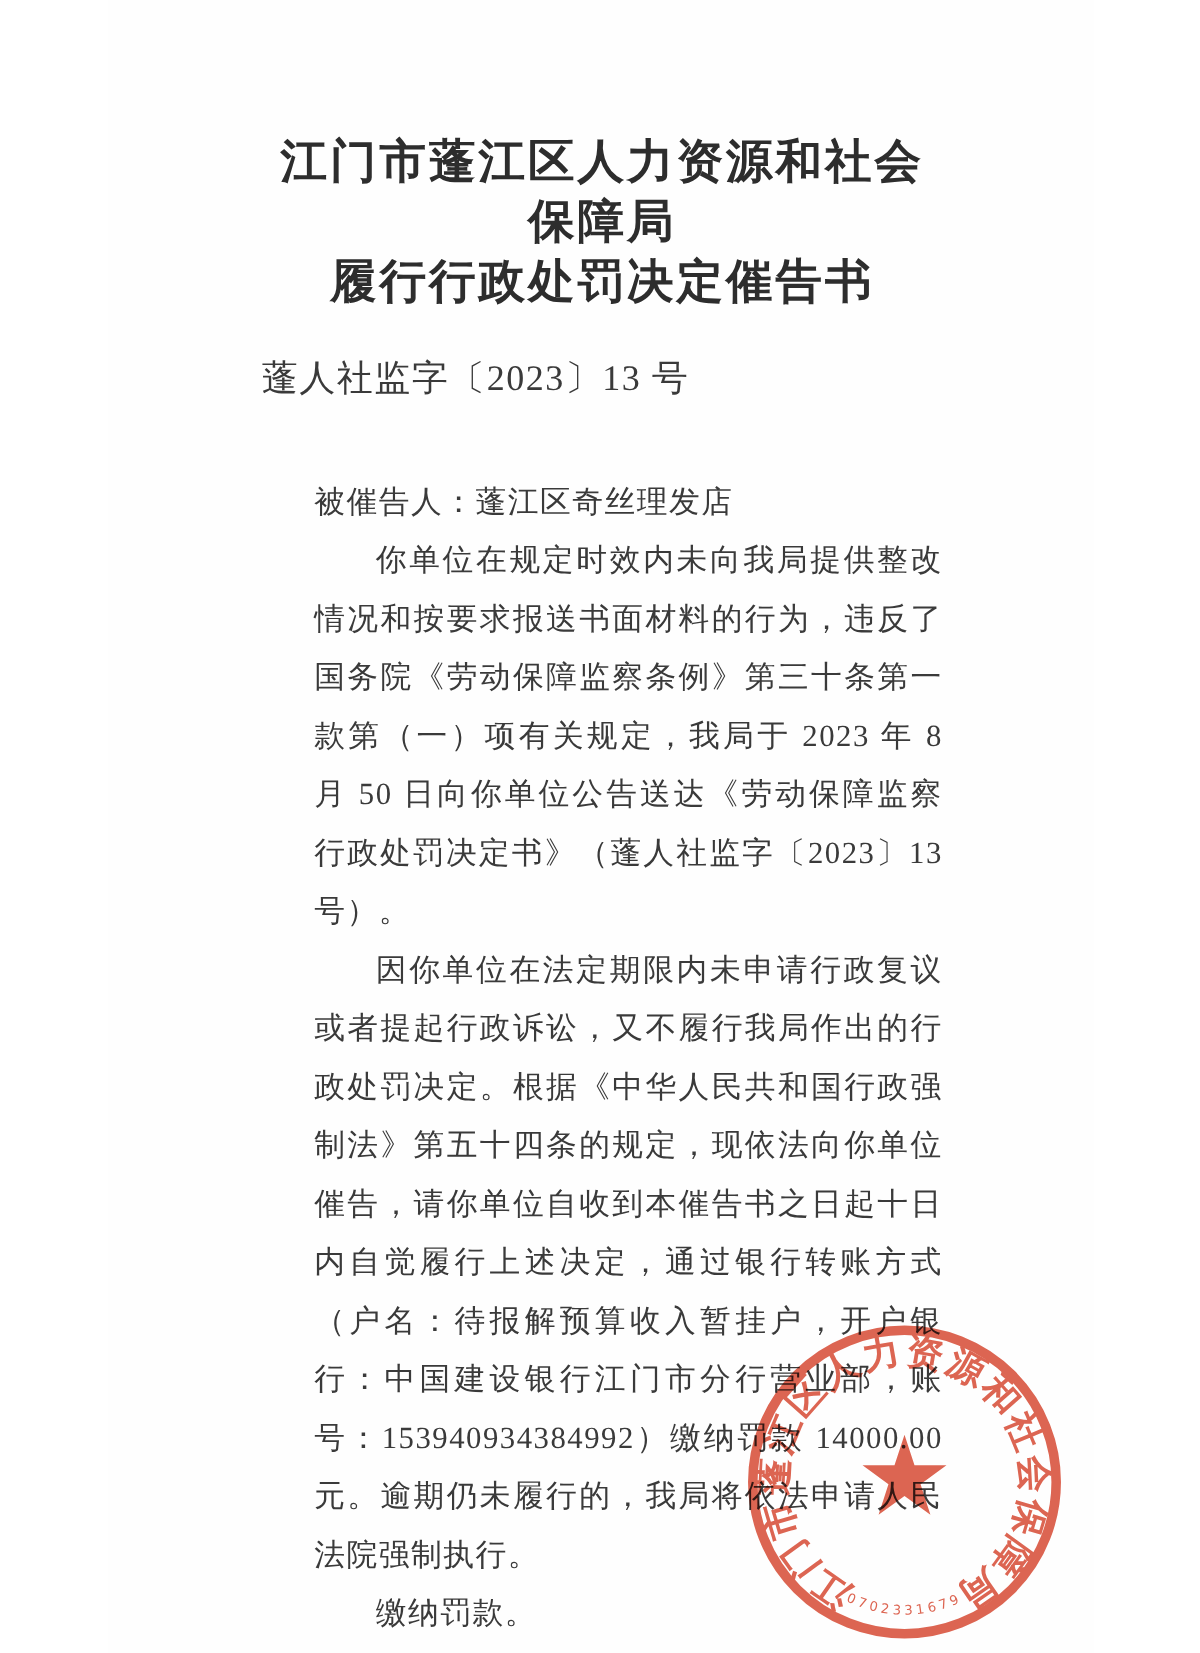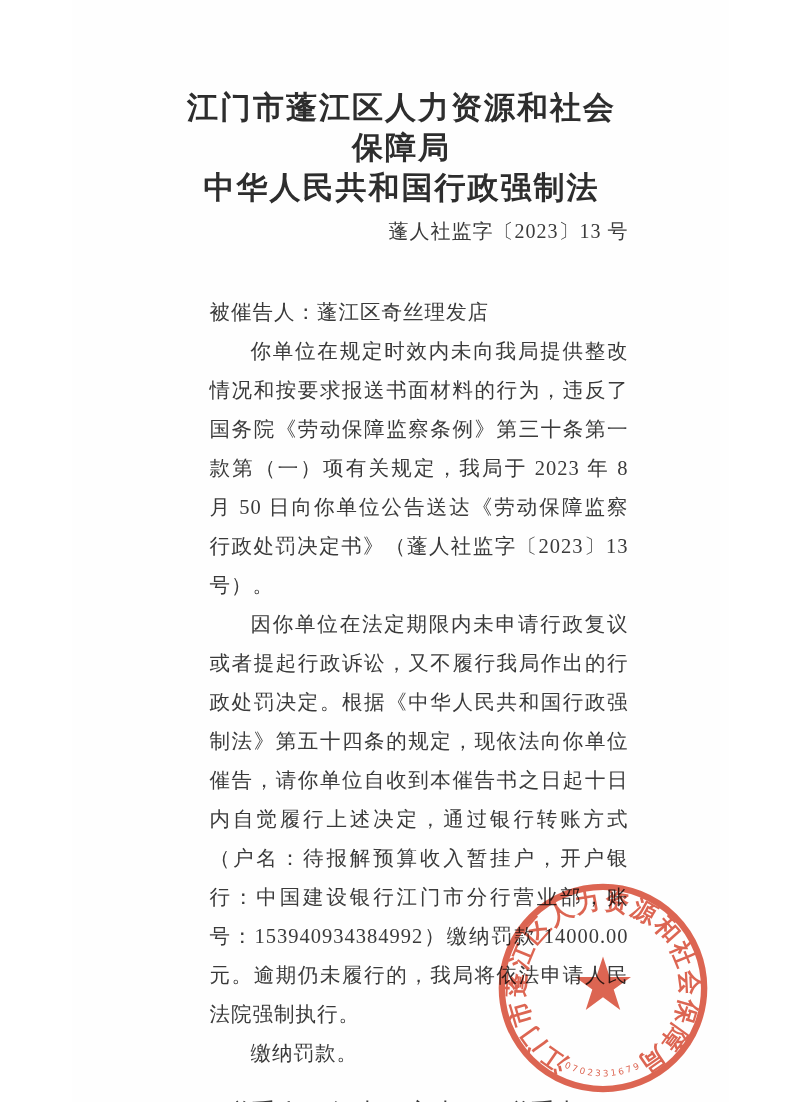--- a/index.html
+++ b/index.html
@@ -18,23 +18,22 @@
   }
   .title {
     text-align: center;
     font-size: 31px;
     font-weight: bold;
     color: #2d2d2d;
     line-height: 40px;
     letter-spacing: 2px;
   }
   .doc-number {
-    text-align: right;
-    font-size: 20px;
-    margin-top: 10px;
+    font-size: 24px;
+    margin-top: 28px;
     letter-spacing: 1px;
   }
   .body-text {
     margin-top: 48px;
     font-size: 20.5px;
     line-height: 39px;
     letter-spacing: 1px;
     text-align: justify;
     margin-left: 35px;
   }
@@ -78,21 +77,21 @@
   .seal .code-text { font-size: 9px; letter-spacing: 2.5px; font-family: "DejaVu Sans", sans-serif; }
 </style>
 </head>
 <body>
 
 <div class="page">
   <div class="content">
 
     <div class="title">
       <div>江门市蓬江区人力资源和社会保障局</div>
-      <div>中华人民共和国行政强制法</div>
+      <div>履行行政处罚决定催告书</div>
     </div>
 
     <div class="doc-number">蓬人社监字〔2023〕13 号</div>
 
     <div class="body-text">
       <p>被催告人：蓬江区奇丝理发店</p>
       <p class="indent">你单位在规定时效内未向我局提供整改情况和按要求报送书面材料的行为，违反了国务院《劳动保障监察条例》第三十条第一款第（一）项有关规定，我局于 2023 年 8 月 50 日向你单位公告送达《劳动保障监察行政处罚决定书》（蓬人社监字〔2023〕13 号）。</p>
       <p class="indent">因你单位在法定期限内未申请行政复议或者提起行政诉讼，又不履行我局作出的行政处罚决定。根据《中华人民共和国行政强制法》第五十四条的规定，现依法向你单位催告，请你单位自收到本催告书之日起十日内自觉履行上述决定，通过银行转账方式（户名：待报解预算收入暂挂户，开户银行：中国建设银行江门市分行营业部，账号：153940934384992）缴纳罚款 14000.00 元。逾期仍未履行的，我局将依法申请人民法院强制执行。</p>
       <p class="indent">缴纳罚款。</p>
     </div>

